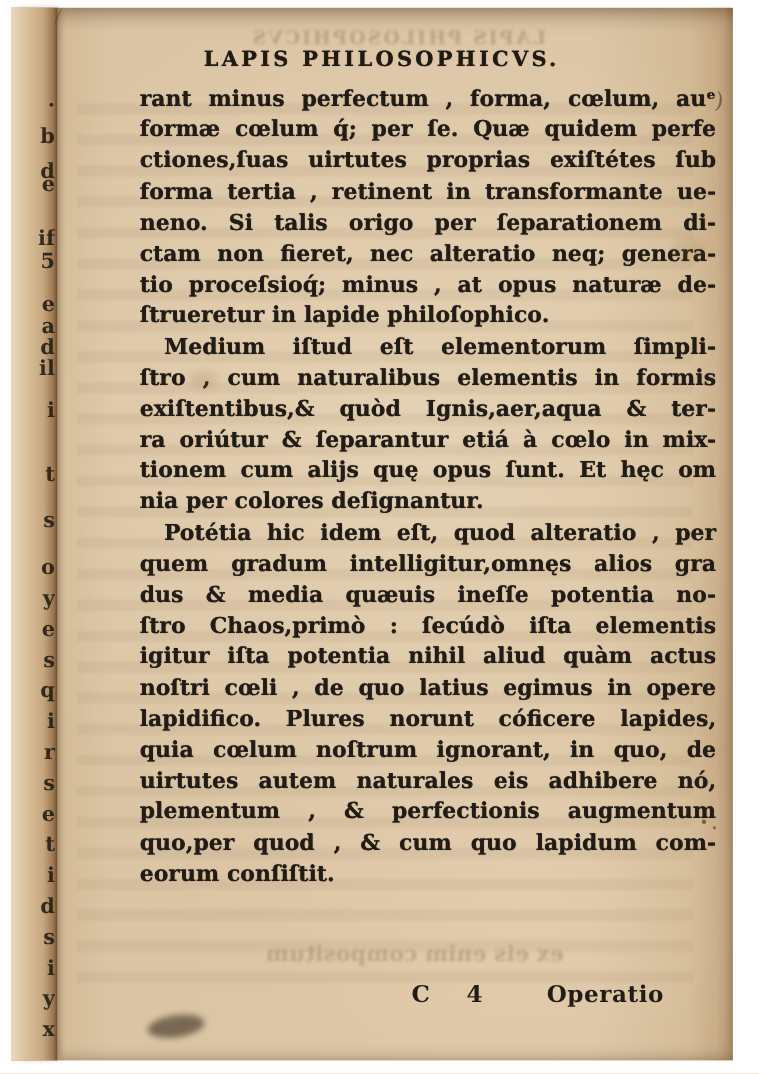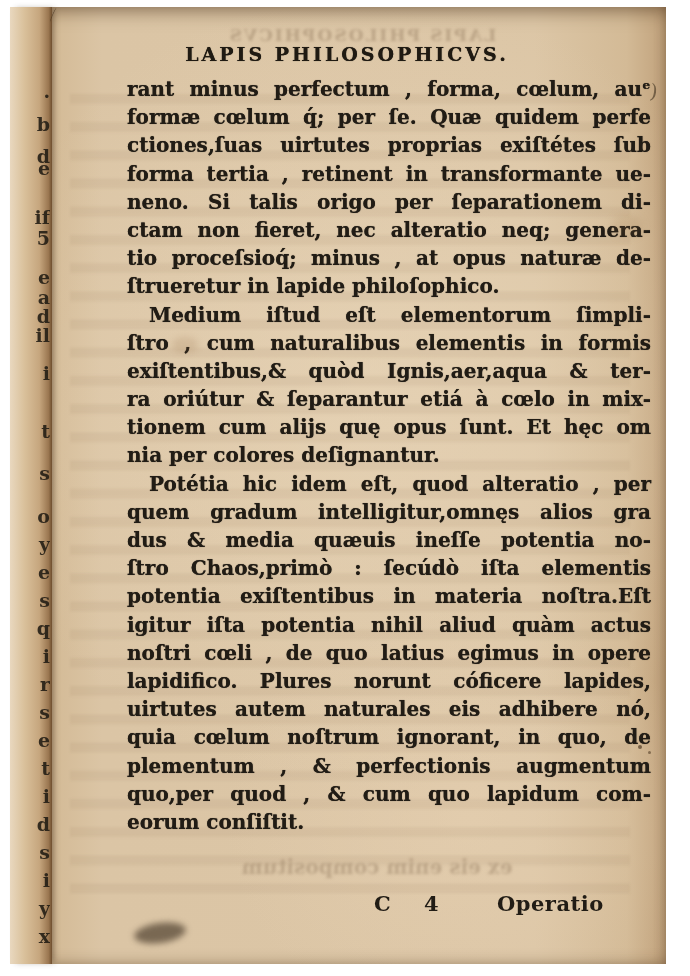--- a/index.html
+++ b/index.html
@@ -140,26 +140,25 @@
         <div class="bline indent">Medium iſtud eſt elementorum ſimpli-</div>
         <div class="bline">ſtro , cum naturalibus elementis in formis</div>
         <div class="bline">exiſtentibus,&amp; quòd Ignis,aer,aqua &amp; ter-</div>
         <div class="bline">ra oriútur &amp; ſeparantur etiá à cœlo in mix-</div>
         <div class="bline">tionem cum alijs quę opus ſunt. Et hęc om</div>
         <div class="bline nojust">nia per colores deſignantur.</div>
         <div class="bline indent">Potétia hic idem eſt, quod alteratio , per</div>
         <div class="bline">quem gradum intelligitur,omnęs alios gra</div>
         <div class="bline">dus &amp; media quæuis ineſſe potentia no-</div>
         <div class="bline">ſtro Chaos,primò : ſecúdò iſta elementis</div>
-        <div class="bline">potentia exiſtentibus in materia noſtra.Eſt</div>
         <div class="bline">igitur iſta potentia nihil aliud quàm actus</div>
         <div class="bline">noſtri cœli , de quo latius egimus in opere</div>
         <div class="bline">lapidifico. Plures norunt cóficere lapides,</div>
+        <div class="bline">quia cœlum noſtrum ignorant, in quo, de</div>
         <div class="bline">uirtutes autem naturales eis adhibere nó,</div>
-        <div class="bline">quia cœlum noſtrum ignorant, in quo, de</div>
         <div class="bline">plementum , &amp; perfectionis augmentum</div>
         <div class="bline">quo,per quod , &amp; cum quo lapidum com-</div>
         <div class="bline nojust">eorum conſiſtit.</div>
       </div>
 
     <div class="ghost ghost-bottom">ex eis enim compositum</div>
 
     <div class="footer-line">
       <span class="sig-letter">C</span>
       <span class="sig-number">4</span>

